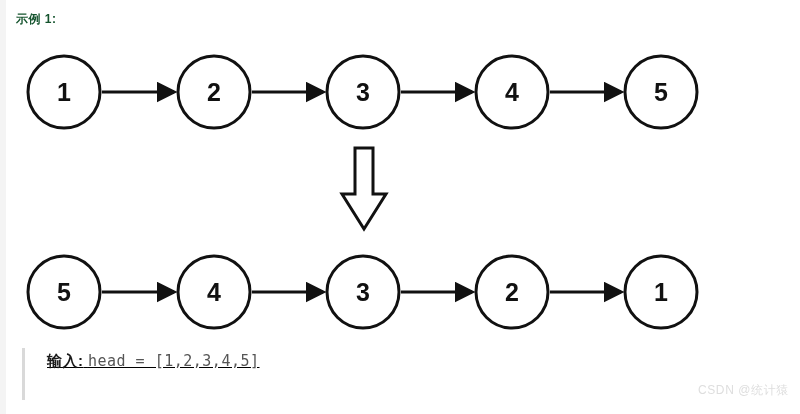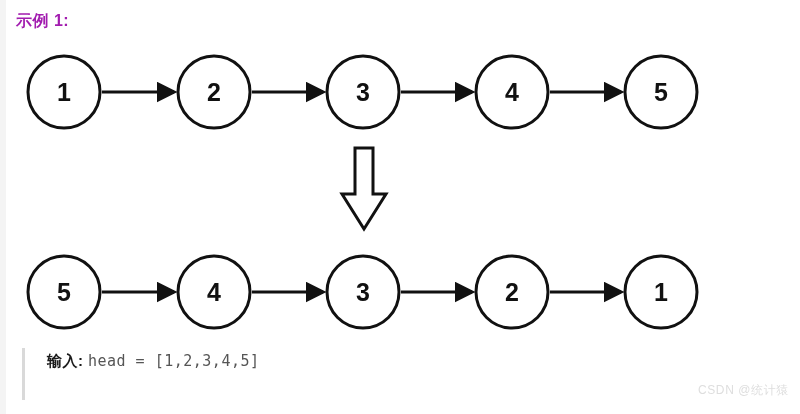--- a/index.html
+++ b/index.html
@@ -21,42 +21,43 @@
     left: 0;
     top: 0;
     width: 6px;
     height: 414px;
     background: #f4f4f4;
   }
   .example-title {
     position: absolute;
     left: 16px;
     top: 11px;
-    font-size: 16px;
+    font-size: 12px;
     font-weight: bold;
-    color: #a21caf;
+    color: #14532d;
     letter-spacing: 0.5px;
     white-space: nowrap;
     text-align: center;
   }
   .diagram {
     position: absolute;
     left: 0;
     top: 0;
     width: 800px;
     height: 340px;
   }
   .quote {
     position: absolute;
     left: 22px;
     top: 348px;
     padding-left: 22px;
     border-left: 3px solid #d9d9d9;
     height: 52px;
     box-sizing: border-box;
+    text-decoration: underline;
   }
   .quote-line {
     white-space: nowrap;
     line-height: 25px;
     height: 25px;
   }
   .q-label {
     font-size: 15px;
     font-weight: bold;
     color: #1a1a1a;

